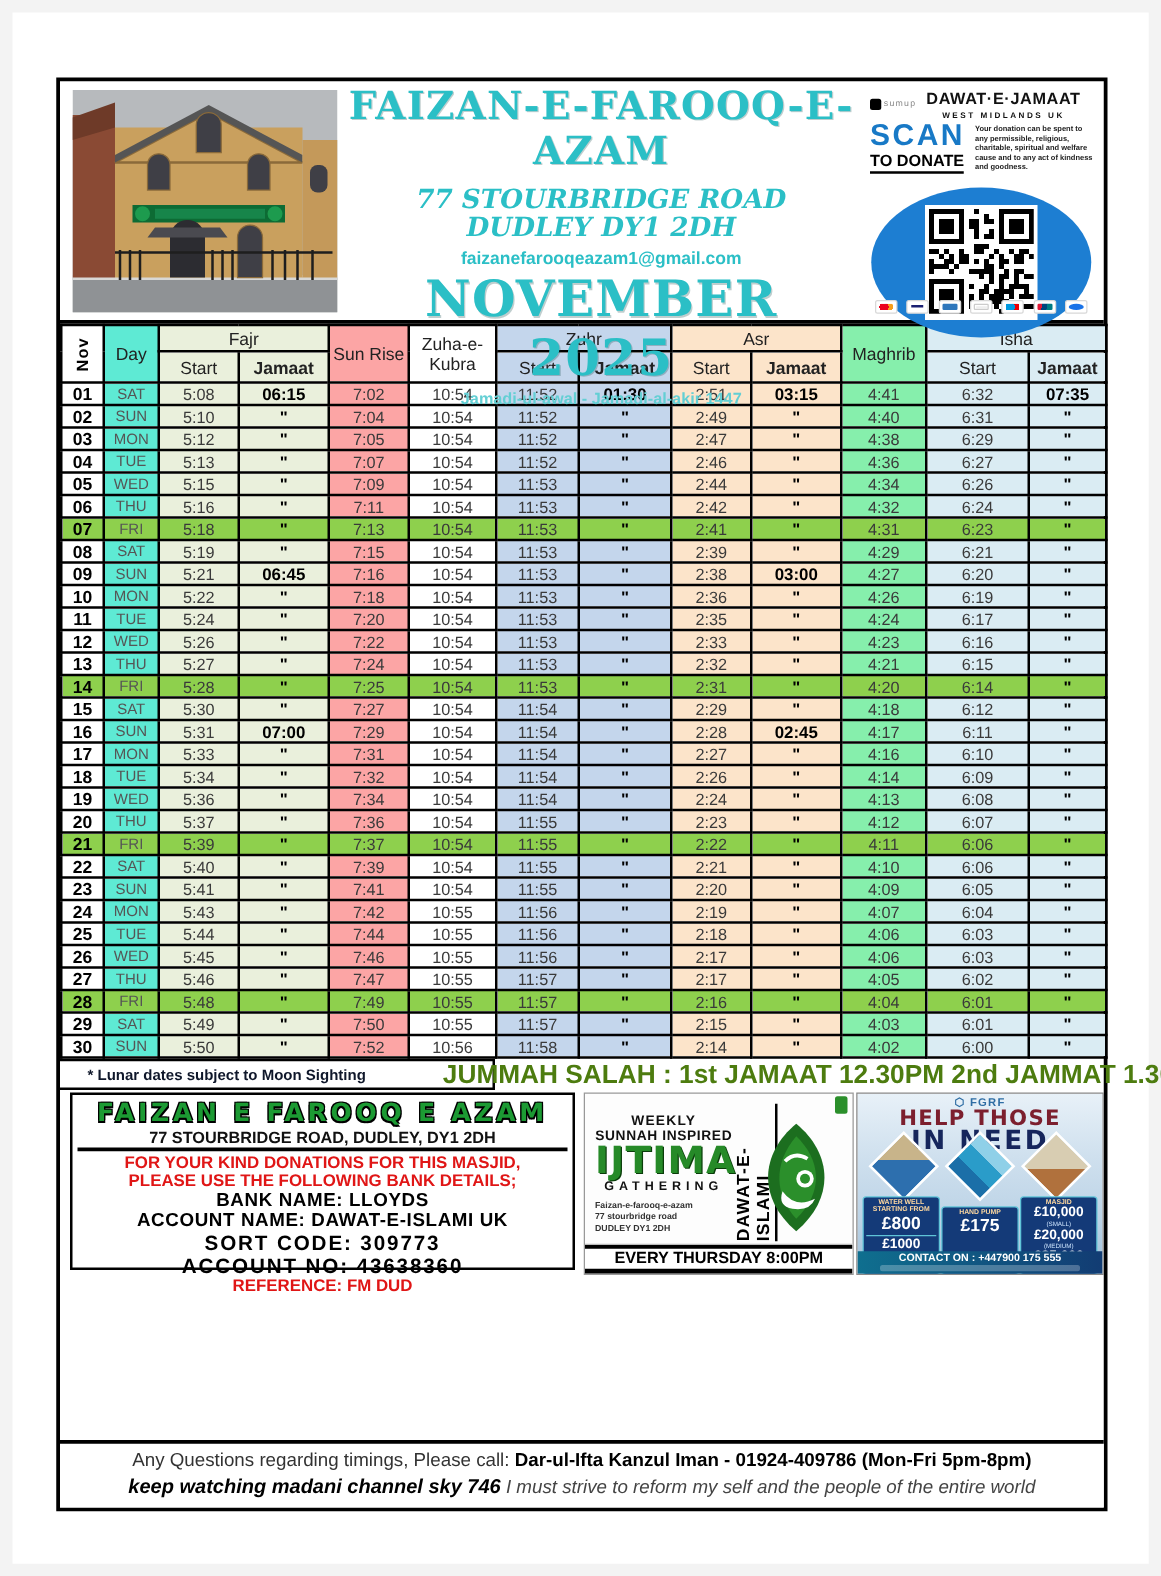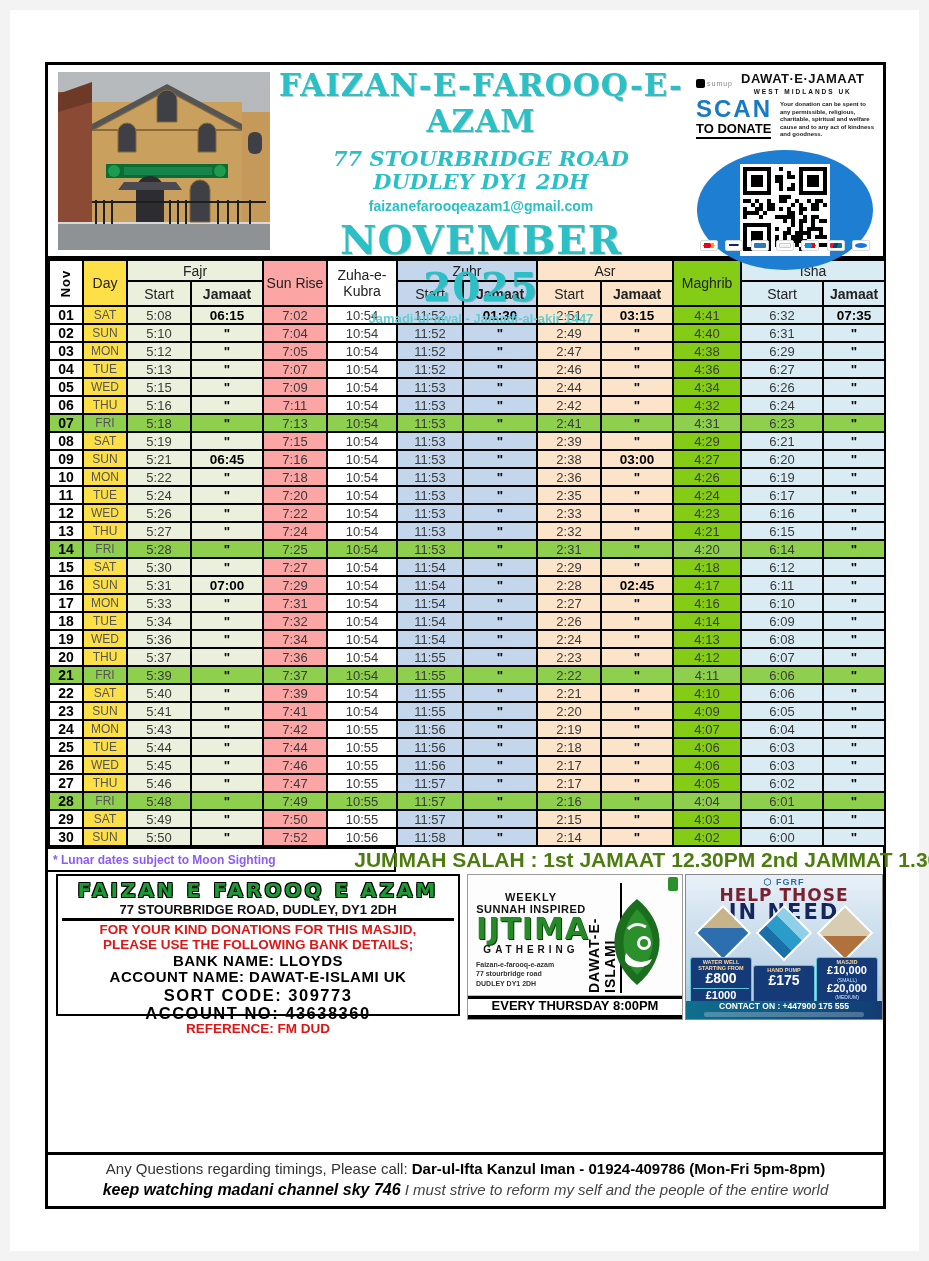--- a/index.html
+++ b/index.html
@@ -47,38 +47,38 @@
   .pay-gp i   { background:#1a73e8; border-radius:50%; }
 
   
   table { border-collapse:collapse; width:100%; table-layout:fixed; }
   th, td { border:2px solid #000; text-align:center; vertical-align:middle; overflow:hidden; }
   thead th { font-size:14px; font-weight:normal; color:#222; }
   thead .grp { height:21px; }
   thead .sub { height:25px; }
   td { height:17.9px; font-size:13px; color:#3a3a3a; }
   .c-nov  { background:#fff; font-weight:bold; color:#000; font-size:14px; }
-  .c-day  { background:#fde047; font-size:12px; color:#555; }
+  .c-day  { background:#5eead4; font-size:12px; color:#555; }
   .c-fajr { background:#eaf0dc; }
   .c-sun  { background:#fca5a5; }
   .c-zuha { background:#ffffff; }
   .c-zuhr { background:#c4d6ec; }
   .c-asr  { background:#fce4ca; }
-  .c-mag  { background:#84cc16; }
+  .c-mag  { background:#86efac; }
   .c-isha { background:#daecf3; }
   .jam { font-weight:bold; color:#000; font-size:13.5px; }
   tr.friday td { background:#8ed04d; }
   .nov-rot { transform:rotate(-90deg); display:inline-block; font-weight:bold; font-size:13px; letter-spacing:1px; }
   .hdr-jam { font-weight:bold; }
   .zuha-h { line-height:1.15; font-size:14px; }
 
   
   .note-row { position:relative; height:27px; }
   .lunar-box { position:absolute; left:0; top:0; width:348px; height:25px; border:2px solid #000; border-left:none;
-               font-size:12px; font-weight:bold; color:#8b5cf6; display:flex; align-items:center; padding-left:5px; }
+               font-size:12px; font-weight:bold; color:#0f172a; display:flex; align-items:center; padding-left:22px; }
   .jummah { position:absolute; left:360px; right:6px; top:0; height:25px; display:flex; align-items:center; justify-content:center;
             color:#4d7c0f; font-weight:bold; font-size:21px; white-space:nowrap;padding-left:40px; }
 
   
   .panels { position:relative; height:146px; display:flex; }
   .don-panel { margin-left:8px; width:404px; height:142px; border:2px solid #000; text-align:center; padding-top:2px; background:#fff; }
   .dp-title { color:#1c9a33; font-weight:bold; font-size:20px; letter-spacing:3px;
               text-shadow:-1px -1px 0 #000, 1px -1px 0 #000, -1px 1px 0 #000, 1px 1px 0 #000; font-family:"DejaVu Sans", sans-serif; }
   .dp-addr { font-weight:bold; font-size:13px; color:#111; border-bottom:3px solid #000; padding-bottom:1px; margin:0 4px 2px 4px; }
   .dp-red { color:#e01616; font-weight:bold; font-size:13.5px; line-height:1.1; }

